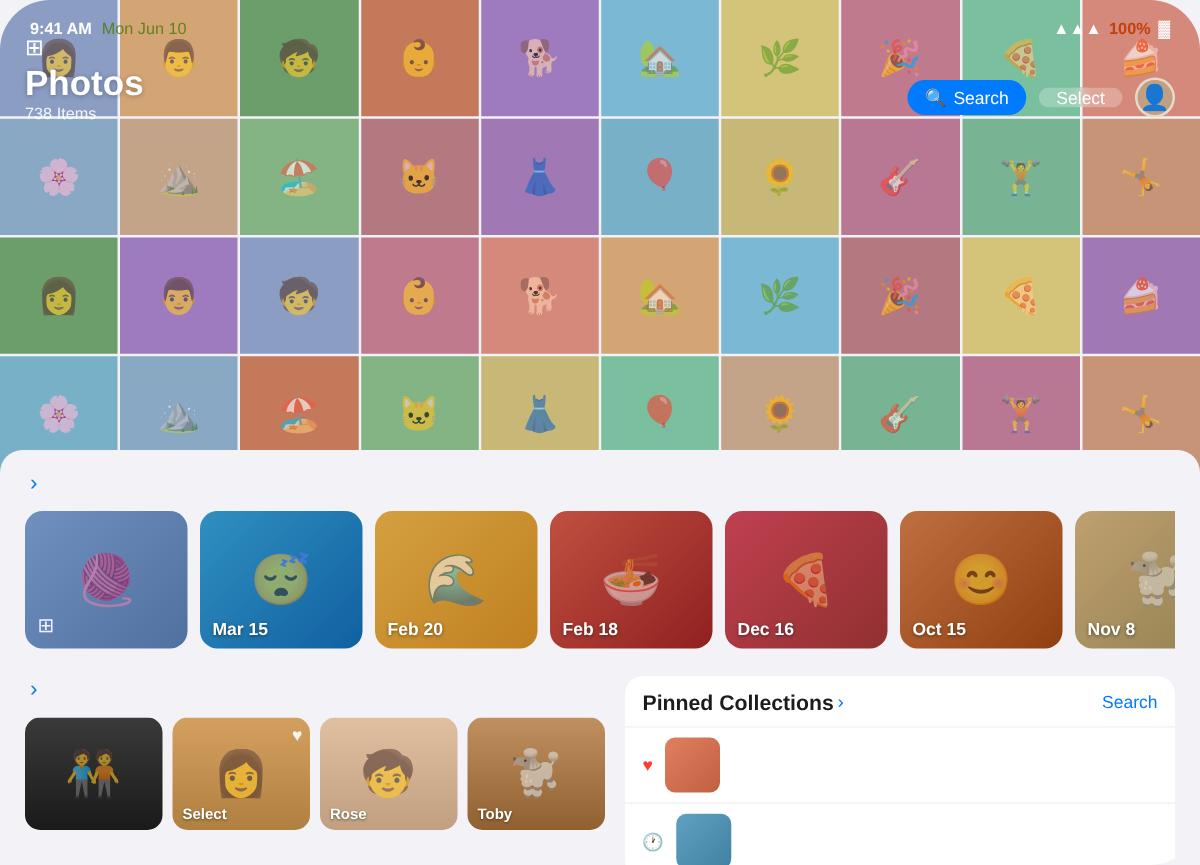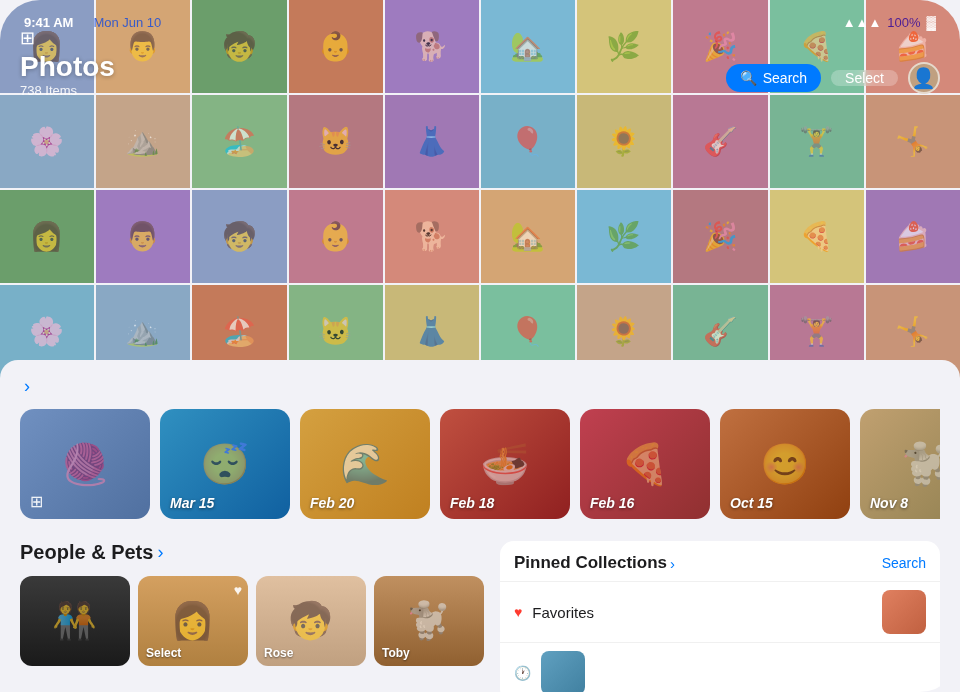--- a/index.html
+++ b/index.html
@@ -24,32 +24,32 @@
       padding: 0 24px;
       z-index: 100;
     }
     .status-time {
       font-size: 13px;
       font-weight: 600;
       color: #fff;
     }
     .status-date {
       font-size: 13px;
-      color: #1d4ed8;
+      color: #4d7c0f;
       opacity: 0.85;
     }
     .status-right {
       display: flex;
       align-items: center;
       gap: 6px;
     }
     .battery-pct {
       font-size: 13px;
-      color: #4c1d95;
-      font-weight: 400;
+      color: #c2410c;
+      font-weight: 700;
     }
 
     
     .header {
       position: absolute;
       top: 44px;
       left: 0; right: 0;
       height: 64px;
       display: flex;
       align-items: flex-end;
@@ -191,21 +191,20 @@
       cursor: pointer;
     }
     .day-label {
       position: absolute;
       bottom: 8px;
       left: 10px;
       color: #fff;
       font-size: 14px;
       font-weight: 600;
       text-shadow: 0 1px 3px rgba(0,0,0,0.5);
-      font-style: italic;
     }
     .day-card-icon {
       position: absolute;
       bottom: 8px;
       left: 10px;
       color: rgba(255,255,255,0.9);
       font-size: 16px;
     }
 
     
@@ -248,21 +247,20 @@
     }
 
     
     .pinned-section {
       background: #fff;
       border-radius: 14px;
       overflow: hidden;
     }
     .pinned-header {
       display: flex;
-      align-items: center;
       padding: 12px 14px 8px 14px;
     }
     .pinned-title {
       font-size: 17px;
       font-weight: 700;
       color: #1c1c1e;
     }
     .pinned-chevron {
       color: #007aff;
       font-size: 15px;
@@ -353,21 +351,21 @@
     }
 
     
     .pt1 { background: linear-gradient(135deg, #e08060, #c06040); }
     .pt2 { background: linear-gradient(135deg, #60a0c0, #4080a0); }
   </style>
 </head>
 <body>
 
 <div class="status-bar">
-  <div style="display:flex;align-items:center;gap:20px;text-align:right;">
+  <div style="display:flex;align-items:center;gap:8px;text-align:right;">
     <span class="status-time">9:41 AM</span>
     <span class="status-date">Mon Jun 10</span>
   </div>
   <div class="status-right">
     <span style="color:#fff;font-size:13px;">▲▲▲</span>
     <span class="battery-pct">100%</span>
     <span style="color:#fff;font-size:13px;">▓</span>
   </div>
 </div>
 
@@ -651,39 +649,38 @@
         </div>
         <div class="day-card dc3">
           <span class="day-label">Feb 20</span>
           <div style="position: absolute; inset: 0px; display: flex; align-items: center; justify-content: center; font-size: 40px; opacity: 0.5;">🌊</div>
         </div>
         <div class="day-card dc4">
           <span class="day-label">Feb 18</span>
           <div style="position: absolute; inset: 0px; display: flex; align-items: center; justify-content: center; font-size: 40px; opacity: 0.5;">🍜</div>
         </div>
         <div class="day-card dc5">
-          <span class="day-label">Feb 16</span>
+          <span class="day-label">Dec 16</span>
           <div style="position: absolute; inset: 0px; display: flex; align-items: center; justify-content: center; font-size: 40px; opacity: 0.5;">🍕</div>
         </div>
         <div class="day-card dc6">
           <span class="day-label">Oct 15</span>
           <div style="position: absolute; inset: 0px; display: flex; align-items: center; justify-content: center; font-size: 40px; opacity: 0.5;">😊</div>
         </div>
         <div class="day-card dc7">
           <span class="day-label">Nov 8</span>
           <div style="position: absolute; inset: 0px; display: flex; align-items: center; justify-content: center; font-size: 40px; opacity: 0.5;">🐩</div>
         </div>
       </div>
   </div>
 
   <div class="bottom-grid">
 
     <div>
       <div class="section-header">
-        <span class="section-title">People &amp; Pets</span>
         <span class="section-chevron">›</span>
       </div>
       <div class="people-pets-scroll" id="people-pets-scroll">
       <div class="person-card pc1">
             <div style="position: absolute; inset: 0px; display: flex; align-items: center; justify-content: center; font-size: 36px; opacity: 0.6;">🧑‍🤝‍🧑</div>
           </div>
           <div class="person-card pc2">
             <span class="heart-icon">♥</span>
             <div style="position: absolute; inset: 0px; display: flex; align-items: center; justify-content: center; font-size: 36px; opacity: 0.6;">👩</div>
             <span class="person-label">Select</span>
@@ -702,21 +699,20 @@
     <div>
       <div class="pinned-section">
         <div class="pinned-header">
           <span class="pinned-title">Pinned Collections</span>
           <span class="pinned-chevron">›</span>
           <span class="pinned-modify">Search</span>
         </div>
         <div id="pinned-items">
         <div class="pinned-item">
               <span class="pinned-item-icon">♥</span>
-              <span class="pinned-item-label">Favorites</span>
               <div class="pinned-thumb pt1"></div>
             </div>
             <div class="pinned-item">
               <span class="pinned-item-icon">🕐</span>
               <div class="pinned-thumb pt2"></div>
             </div>
           </div>
       </div>
     </div>
 

